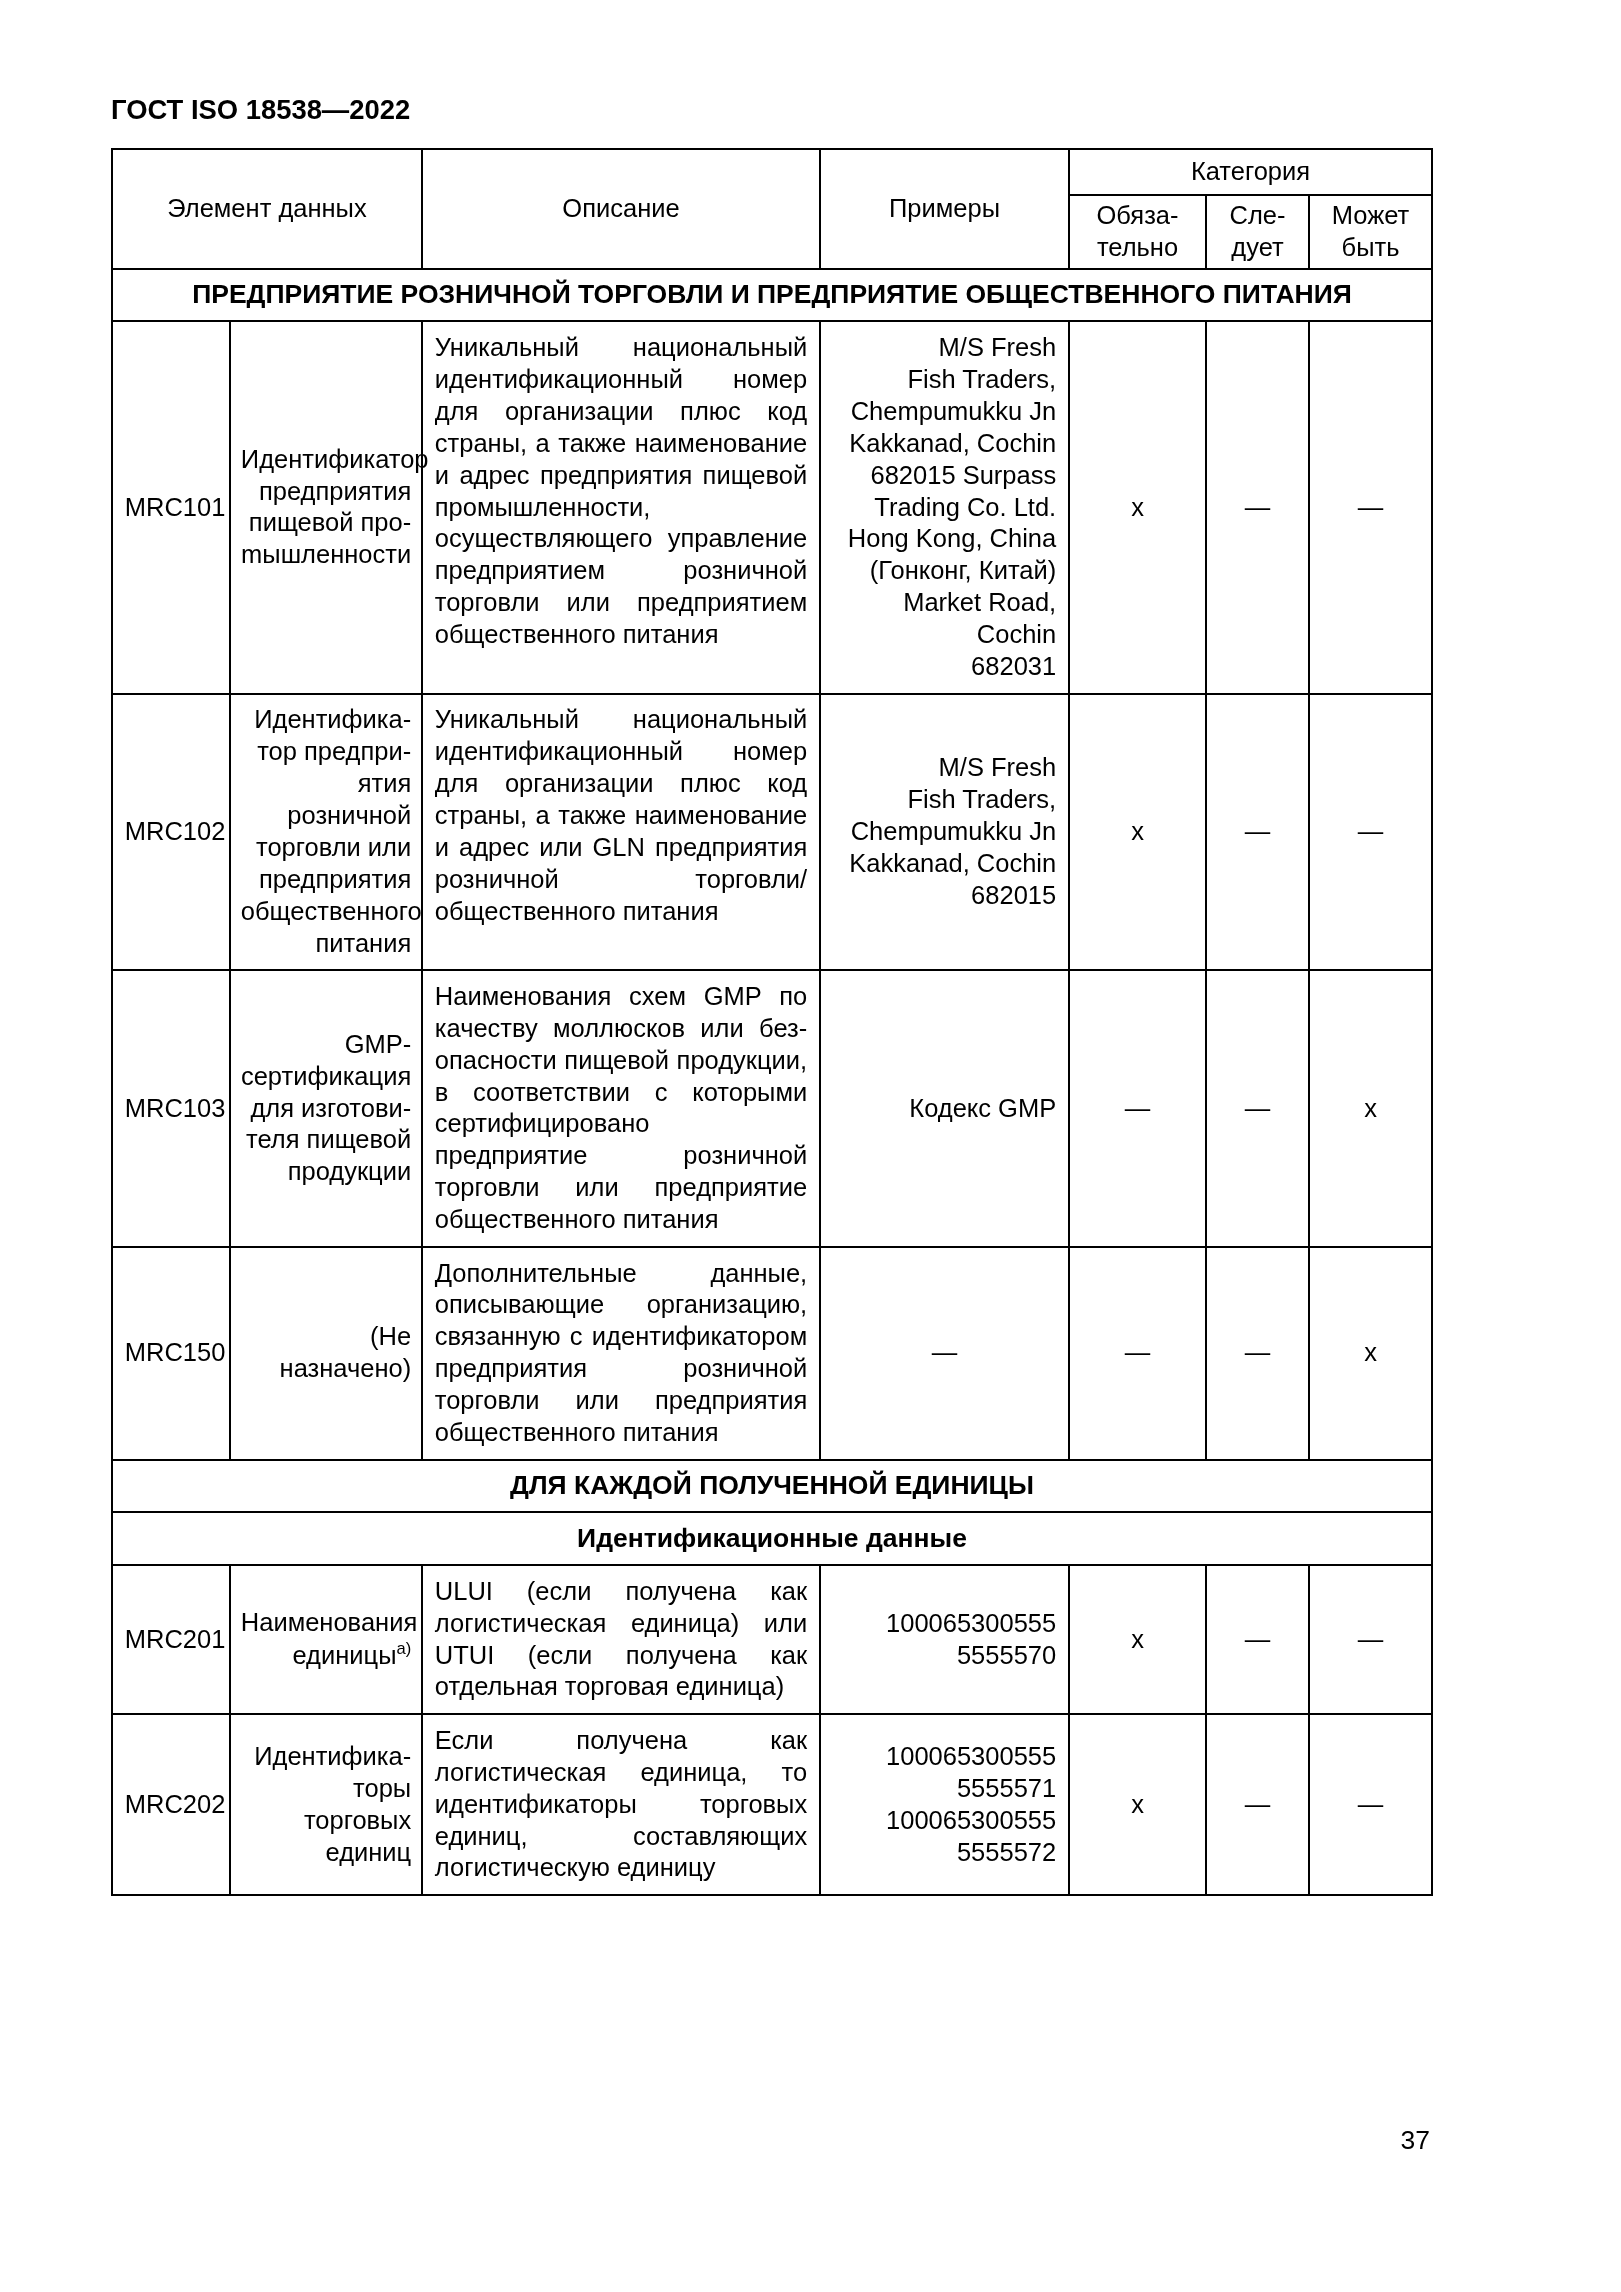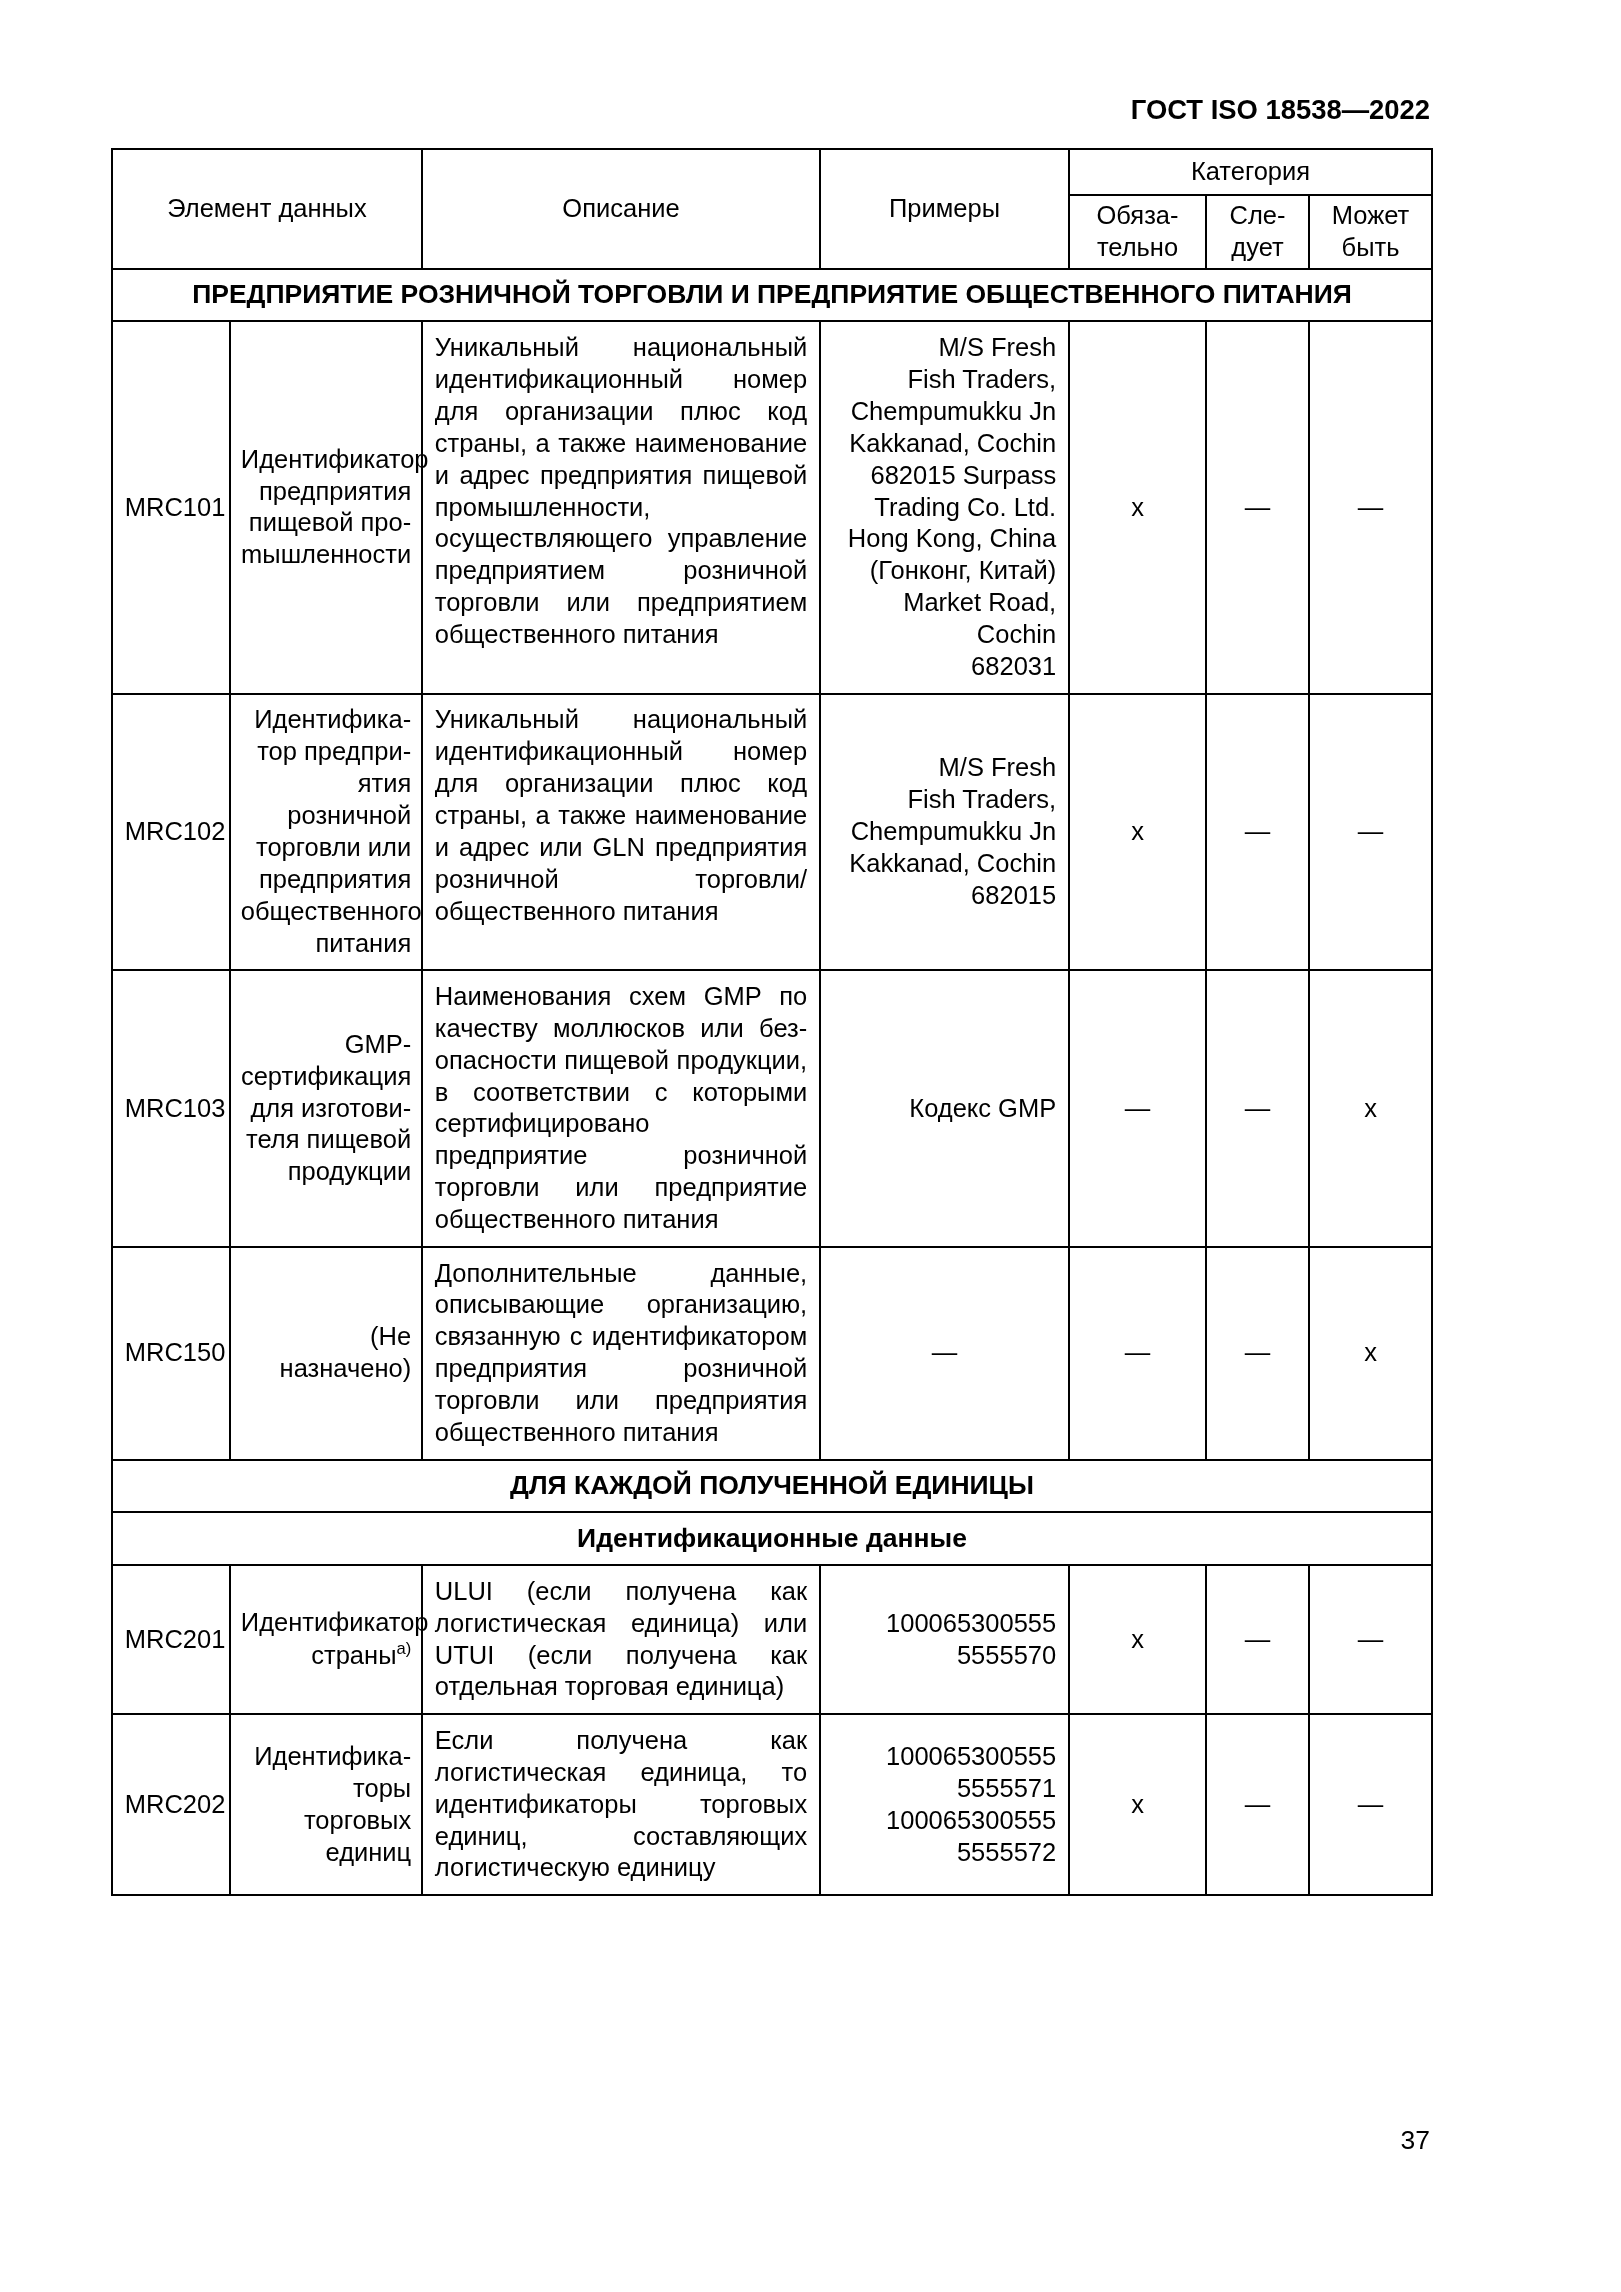--- a/index.html
+++ b/index.html
@@ -11,21 +11,20 @@
     font-family: "Liberation Sans", sans-serif;
     color: #000;
   }
   .page {
     position: absolute;
     left: 111px;
     top: 94px;
     width: 1319px;
   }
   .doc-header {
-    text-align: right;
     font-weight: bold;
     font-size: 27.4px;
     line-height: 1.2;
     margin-bottom: 21.6px;
   }
   .caption {
     font-size: 26.5px;
     line-height: 1.32;
     text-align: justify;
     margin-bottom: 15.7px;
@@ -197,21 +196,21 @@
 
       <tr class="section-row">
         <td colspan="7">ДЛЯ КАЖДОЙ ПОЛУЧЕННОЙ ЕДИНИЦЫ</td>
       </tr>
       <tr class="section-row">
         <td colspan="7">Идентификационные данные</td>
       </tr>
 
       <tr class="data-row">
         <td class="cell-code">MRC201</td>
-        <td class="cell-name"><span>Идентификатор страны</span><sup>а)</sup></td>
+        <td class="cell-name"><span>Наименования единицы</span><sup>а)</sup></td>
         <td class="cell-desc">ULUI (если получена как логисти­ческая единица) или UTUI (если получена как отдельная торговая единица)</td>
         <td class="cell-ex">100065300555
 5555570</td>
         <td class="cell-cat">x</td>
         <td class="cell-cat">—</td>
         <td class="cell-cat">—</td>
       </tr>
 
       <tr class="data-row">
         <td class="cell-code">MRC202</td>

